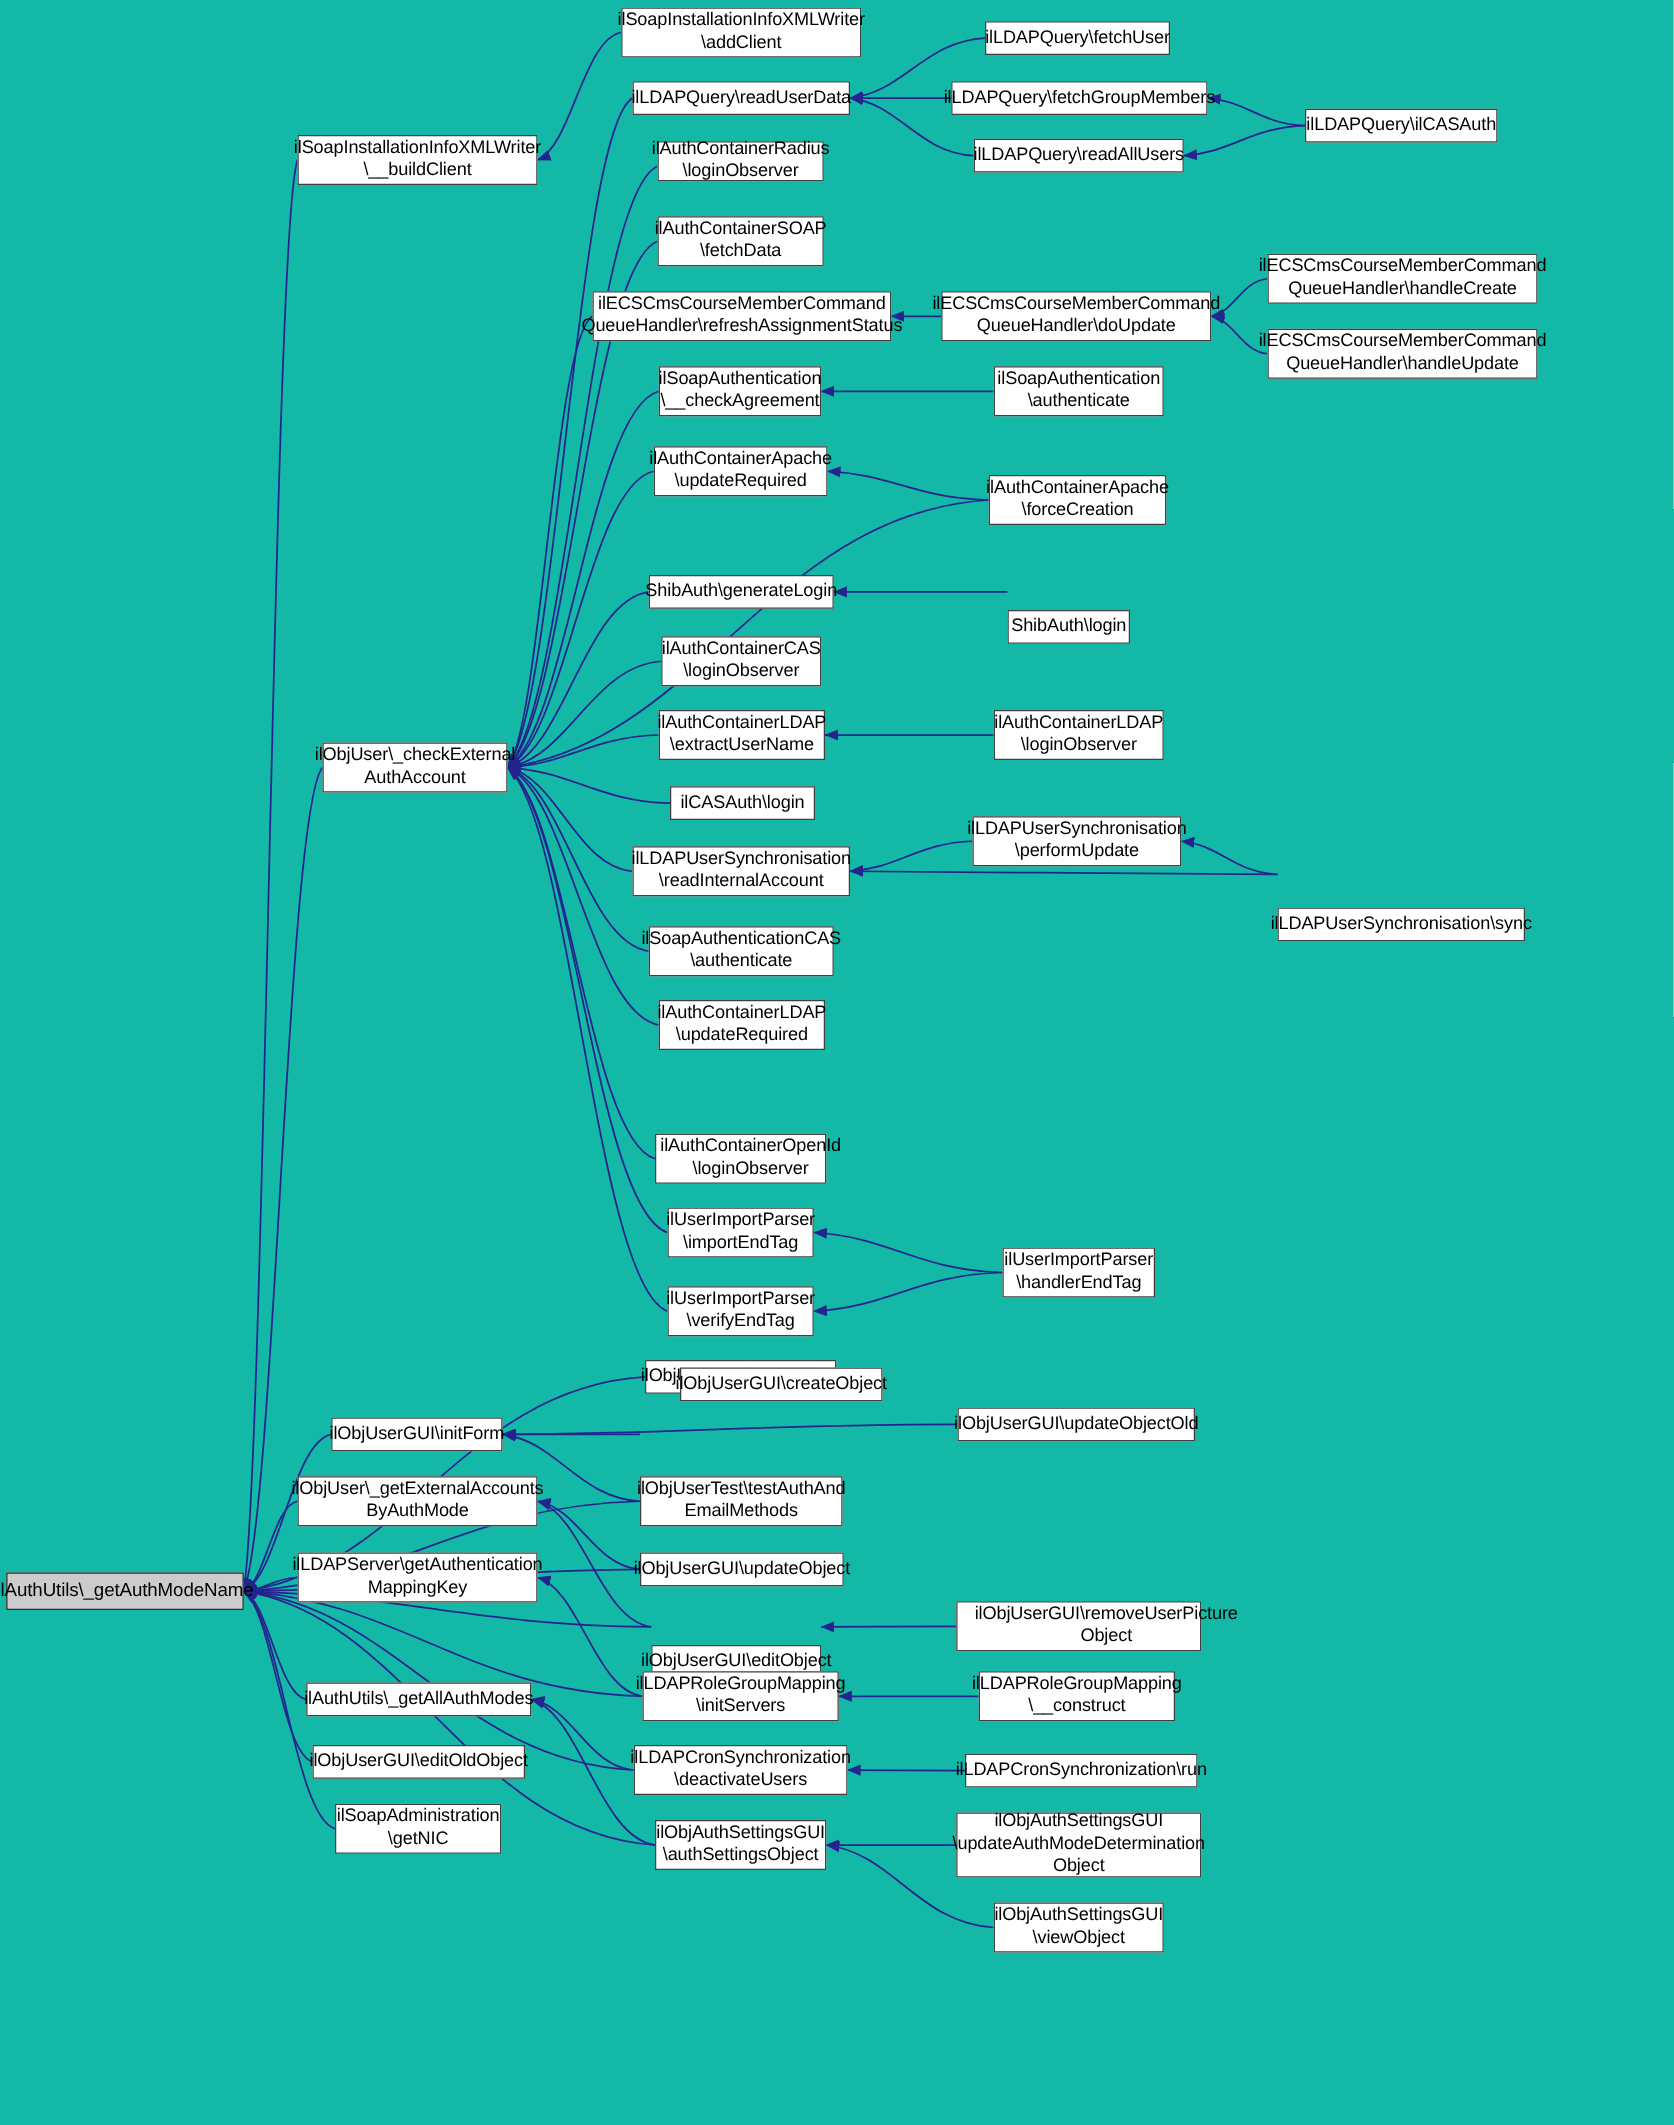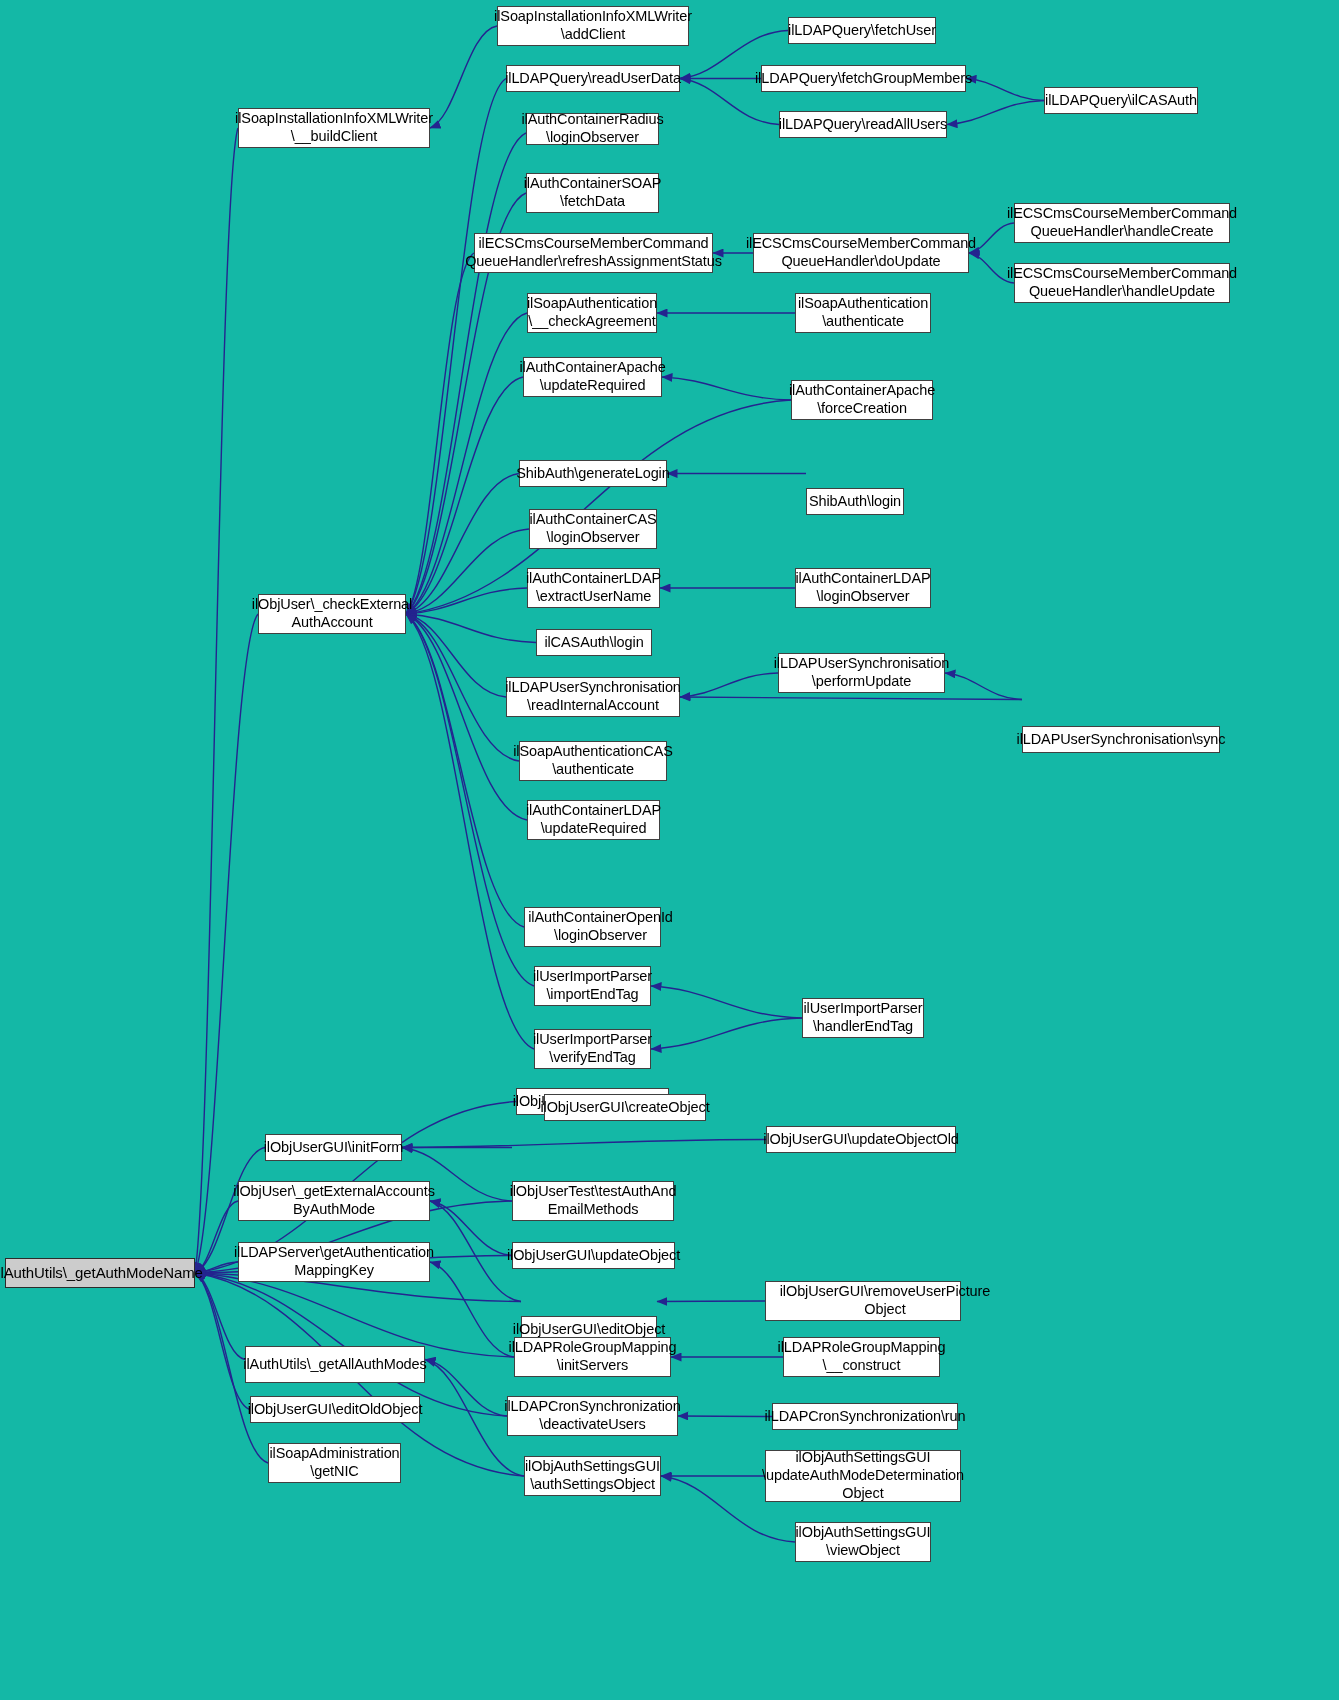--- a/index.html
+++ b/index.html
@@ -187,21 +187,21 @@
       <div class="node" style="left: 238px; top: 1242px; width: 192px; height: 40px;"><span>ilLDAPServer\getAuthentication
 MappingKey</span></div>
       <div class="node" style="left: 512px; top: 1242px; width: 163px; height: 27px;"><span>ilObjUserGUI\updateObject</span></div>
       <div class="node" style="left: 521px; top: 1288px; width: 136px; height: 27px; margin-top: 28px;"><span>ilObjUserGUI\editObject</span></div>
       <div class="node" style="left: 765px; top: 1281px; width: 196px; height: 40px; padding-left: 48px;"><span>ilObjUserGUI\removeUserPicture
 Object</span></div>
       <div class="node" style="left: 514px; top: 1337px; width: 157px; height: 40px;"><span>ilLDAPRoleGroupMapping
 \initServers</span></div>
       <div class="node" style="left: 783px; top: 1337px; width: 157px; height: 40px;"><span>ilLDAPRoleGroupMapping
 \__construct</span></div>
-      <div class="node" style="left: 245px; top: 1346px; width: 180px; height: 37px; text-align: center;"><span>ilAuthUtils\_getAllAuthModes</span></div>
+      <div class="node" style="left: 245px; top: 1346px; width: 180px; height: 27px; text-align: center;"><span>ilAuthUtils\_getAllAuthModes</span></div>
       <div class="node" style="left: 507px; top: 1396px; width: 171px; height: 40px;"><span>ilLDAPCronSynchronization
 \deactivateUsers</span></div>
       <div class="node" style="left: 772px; top: 1403px; width: 186px; height: 27px;"><span>ilLDAPCronSynchronization\run</span></div>
       <div class="node" style="left: 250px; top: 1396px; width: 170px; height: 27px;"><span>ilObjUserGUI\editOldObject</span></div>
       <div class="node" style="left: 524px; top: 1456px; width: 137px; height: 40px;"><span>ilObjAuthSettingsGUI
 \authSettingsObject</span></div>
       <div class="node" style="left: 765px; top: 1450px; width: 196px; height: 52px;"><span>ilObjAuthSettingsGUI
 \updateAuthModeDetermination
 Object</span></div>
       <div class="node" style="left: 268px; top: 1443px; width: 133px; height: 40px;"><span>ilSoapAdministration

